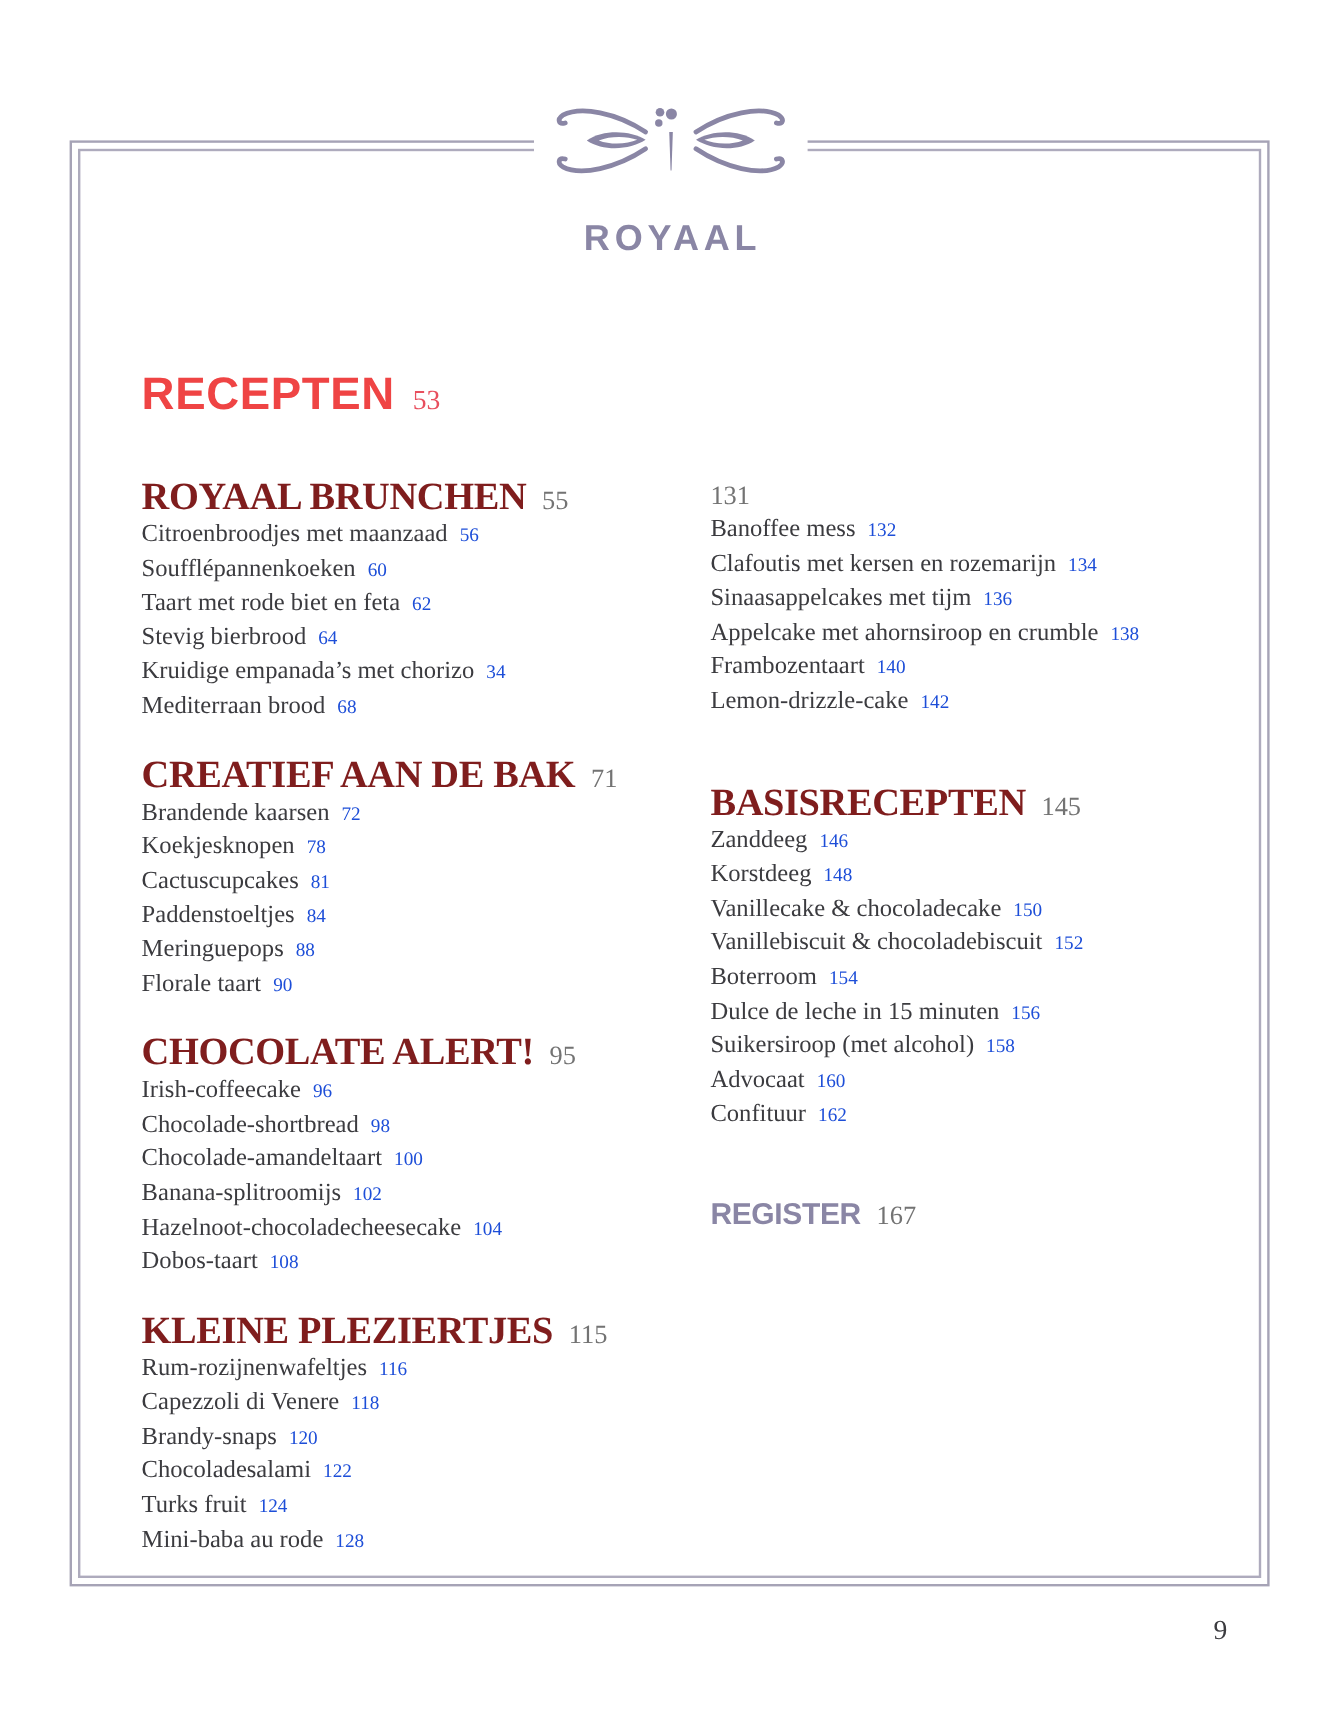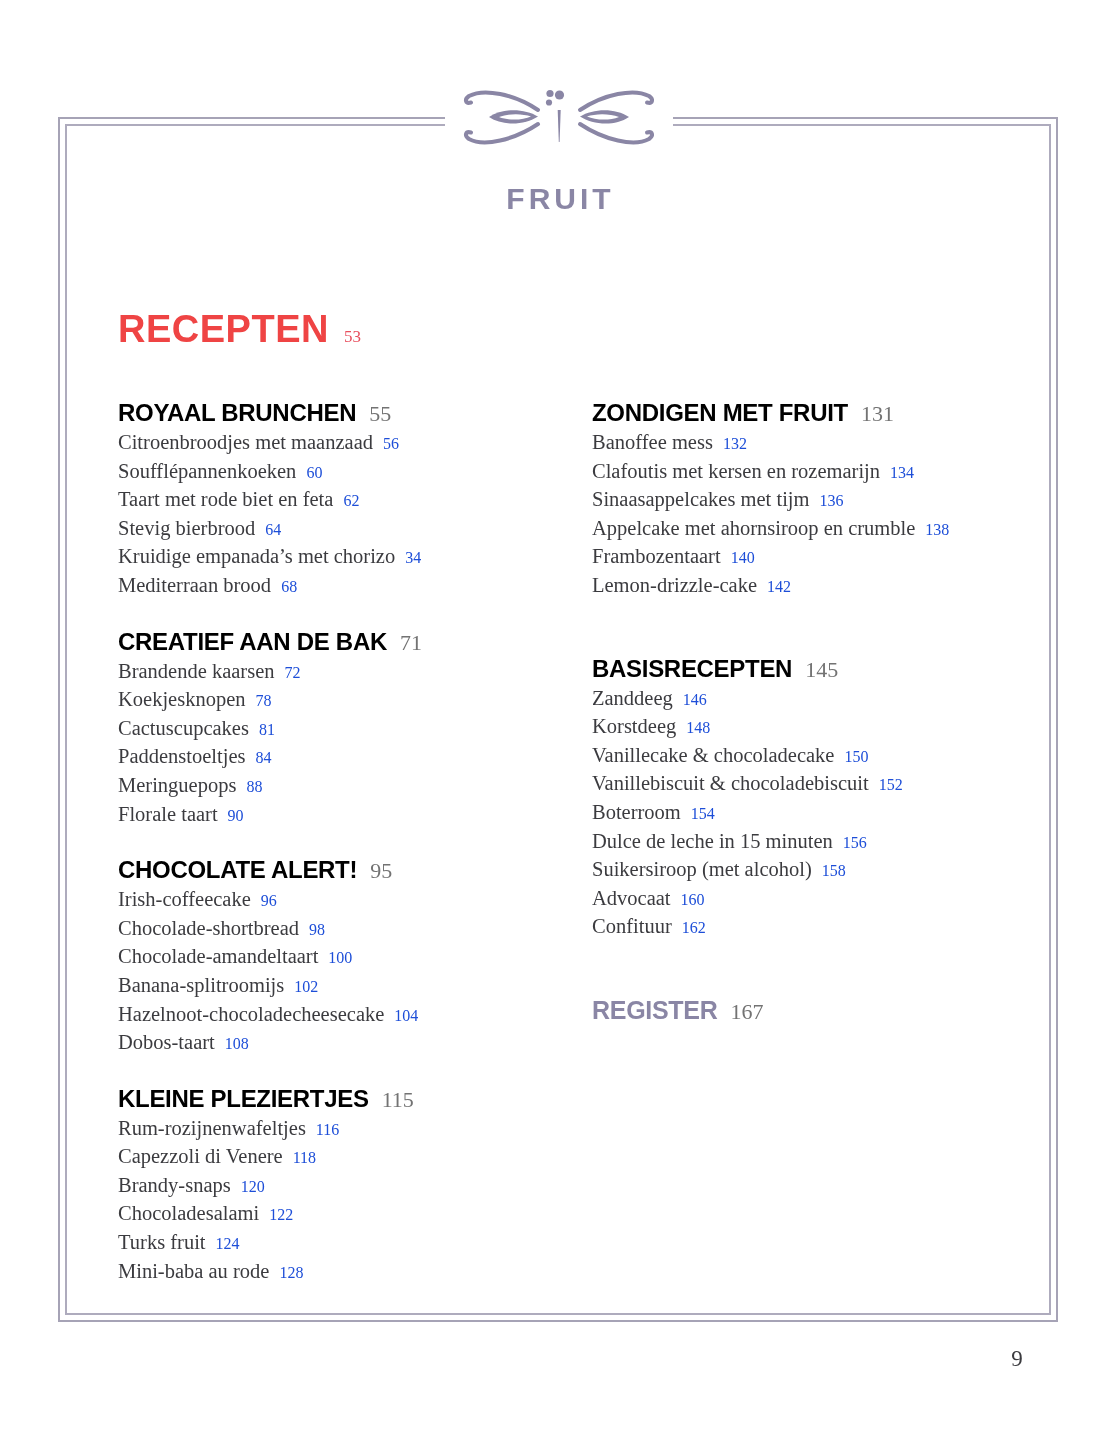--- a/index.html
+++ b/index.html
@@ -37,34 +37,34 @@
   }
   .recepten {
     position:absolute; left:118px; top:308px;
     display:flex; align-items:baseline; gap:15px;
   }
   .recepten-label {
     font-family:"Liberation Sans", sans-serif;
     font-weight:700; font-size:38px; letter-spacing:0.5px;
     color:#ef4444;
   }
-  .recepten-page { font-size:17px; color:#e84f5e; }
+  .recepten-page { font-size:23px; color:#e84f5e; }
 
   
   .column { position:absolute; top:398px; }
   .col-left  { left:118px; }
   .col-right { left:592px; }
   .col-left  .toc-section { margin-bottom:26px; }
   .col-right .toc-section { margin-bottom:53px; }
 
   .heading-row { display:flex; align-items:baseline; gap:13px; line-height:30px; }
   .section-title {
-    font-family:Liberation Sans, sans-serif;
-    font-weight:700; font-size:24px; letter-spacing:-0.3px;
-    color:#000000; white-space:nowrap;
+    font-family:Liberation Serif, serif;
+    font-weight:700; font-size:32px; letter-spacing:-0.3px;
+    color:#7f1d1d; white-space:nowrap;
   }
   .heading-page { font-size:22px; color:#737373; }
 
   .item-row { display:flex; align-items:baseline; gap:10px; line-height:26.6px; }
   .item-label { font-size:20.5px; color:#3b3b3f; white-space:nowrap; }
   .item-page  { font-size:16px; color:#1d4ed8; }
 
   .register-label {
     font-family:"Liberation Sans", sans-serif;
     font-weight:700; font-size:25px; letter-spacing:-0.3px;
@@ -101,21 +101,21 @@
 
       <g transform="translate(200,0) scale(-1,1)">
         <path d="M30,31 C44,21.5 66,22.5 79,30.5 C66,39 44,40.5 30,31 Z"></path>
         <path d="M40,31 C50,27 64,27.5 72,30.5 C64,34 50,35 40,31 Z" fill="#ffffff"></path>
         <path d="M79,24 C55,8 25,2 10,10 C5,13.5 6.5,18 12,16.5" fill="none" stroke="#8a86a5" stroke-width="4" stroke-linecap="round"></path>
         <path d="M79,38 C55,54 25,61 10,53 C5,49.5 6.5,45 12,46.5" fill="none" stroke="#8a86a5" stroke-width="4" stroke-linecap="round"></path>
       </g>
     </g>
   </svg>
 
-  <h1 class="inhoud">FRUIT</h1>
+  <h1 class="inhoud">ROYAAL</h1>
 
   <div class="recepten">
     <span class="recepten-label">RECEPTEN</span>
     <span class="recepten-page">53</span>
   </div>
 
   <div class="column col-left">
       <div class="toc-section">
         <div class="heading-row">
           <span class="section-title">ROYAAL BRUNCHEN</span>
@@ -235,21 +235,20 @@
           <span class="item-label">Mini-baba au rode</span>
           <span class="item-page">128</span>
         </div>
       </div>
     </div>
 
   <div class="column col-right">
     <div>
         <div class="toc-section">
           <div class="heading-row">
-            <span class="section-title">ZONDIGEN MET FRUIT</span>
             <span class="heading-page">131</span>
           </div>
           <div class="item-row">
             <span class="item-label">Banoffee mess</span>
             <span class="item-page">132</span>
           </div>
           <div class="item-row">
             <span class="item-label">Clafoutis met kersen en rozemarijn</span>
             <span class="item-page">134</span>
           </div>

